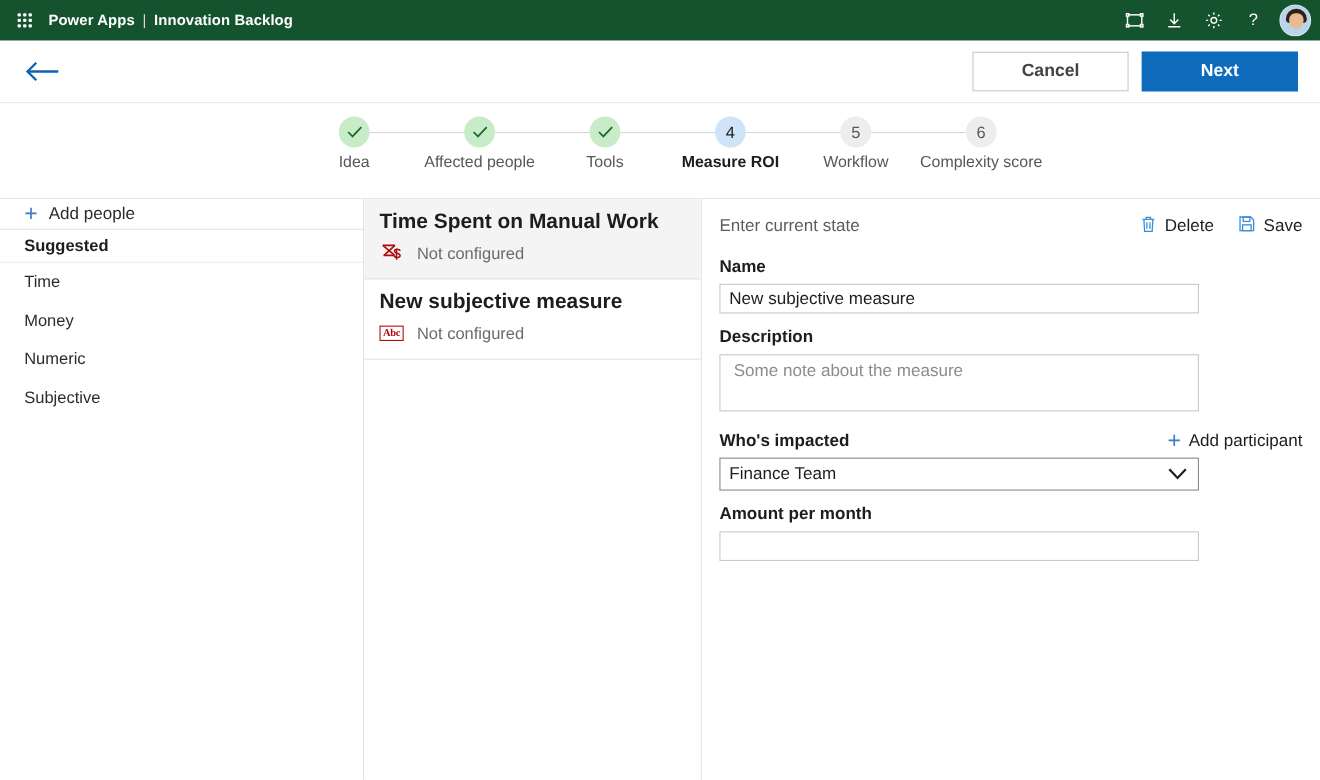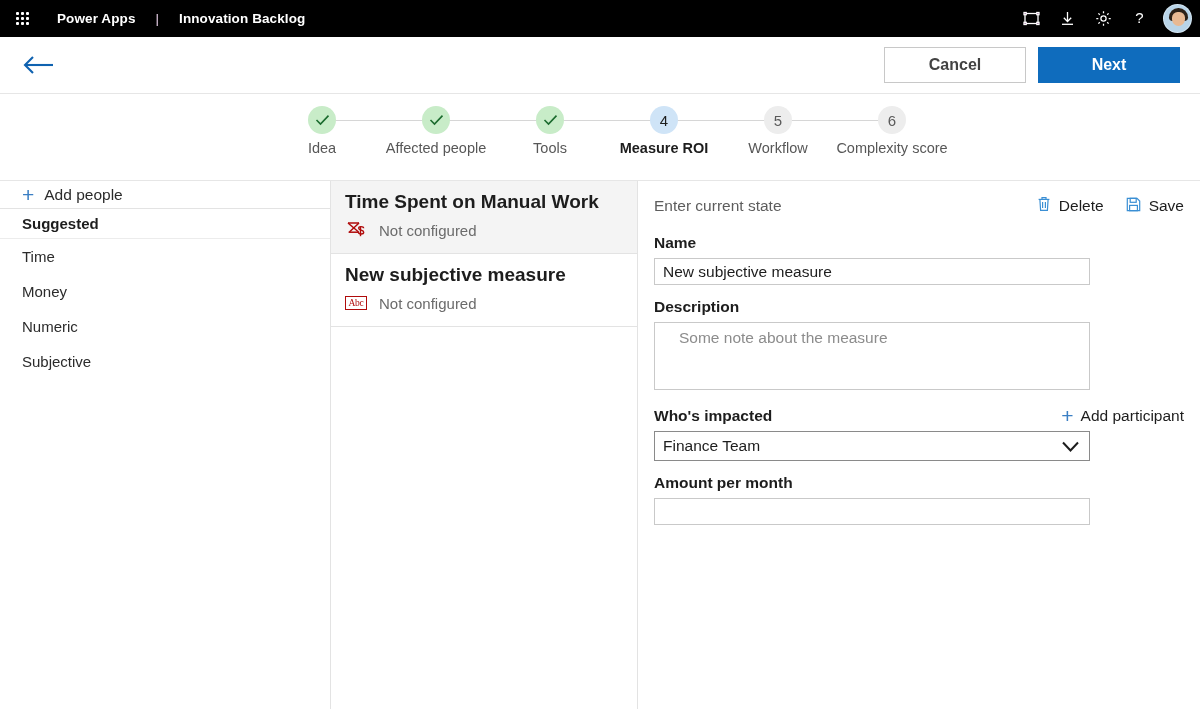--- a/index.html
+++ b/index.html
@@ -7,21 +7,21 @@
     width: 1200px; height: 709px;
     font-family: "Liberation Sans", sans-serif;
     background: #ffffff;
     overflow: hidden;
   }
   .app { position: relative; width: 1200px; height: 709px; }
 
   
   .suitebar {
     position: absolute; top: 0; left: 0; width: 1200px; height: 37px;
-    background: #000000; display: flex; align-items: center; gap: 13px;
+    background: #14532d; display: flex; align-items: center;
   }
   .waffle { width: 44px; height: 37px; display: flex; align-items: center; justify-content: center; cursor: pointer; }
   .waffle-grid { display: grid; grid-template-columns: repeat(3, 3px); grid-template-rows: repeat(3, 3px); gap: 2px; }
   .waffle-grid i { background: #ffffff; width: 3px; height: 3px; border-radius: 1px; display: block; }
   .suite-title { color: #fff; font-size: 13.5px; font-weight: bold; letter-spacing: .1px; white-space: nowrap; }
   .suite-sep { color: #e8cfe8; font-size: 13.5px; font-weight: 400; margin: 0 7px; }
   .suite-right { margin-left: auto; display: flex; align-items: center; height: 37px; padding-right: 8px; }
   .sb-icon { width: 36px; height: 37px; display: flex; align-items: center; justify-content: center; cursor: pointer; color: #fff; }
   .sb-icon svg { display: block; }
   .avatar {
@@ -102,43 +102,43 @@
 
   
   .col-mid { position: absolute; left: 331px; top: 0; width: 306px; height: 528px; }
   .measure-card { padding: 8px 14px 13px 14px; border-bottom: 1px solid #e3e3e3; cursor: pointer; }
   .measure-card.active { background: #f4f4f4; }
   .measure-name { font-size: 19px; font-weight: bold; color: #1d1d1d; line-height: 26px; white-space: nowrap; }
   .measure-status { display: flex; align-items: center; gap: 12px; margin-top: 5px; }
   .measure-status-text { font-size: 15px; color: #6b6b6b; }
   .mi { width: 22px; height: 20px; flex: none; display: flex; align-items: center; justify-content: center; }
   .abc-badge {
-    border: 1.6px solid #b00b0b; color: #b00b0b; font-size: 9.5px; font-weight: normal;
+    border: 1.6px solid #b00b0b; color: #b00b0b; font-size: 9.5px; font-weight: bold;
     padding: 0 2px; line-height: 12px; letter-spacing: -.2px; font-family: "Liberation Serif", serif;
   }
 
   
   .col-right { position: absolute; left: 638px; top: 0; width: 562px; height: 528px; padding: 10px 16px 0 16px; }
   .right-head { display: flex; align-items: center; height: 30px; }
   .right-head-title { font-size: 15.5px; color: #5d5d5d; }
   .right-actions { margin-left: auto; display: flex; align-items: center; gap: 22px; }
   .ra { display: flex; align-items: center; gap: 8px; cursor: pointer; }
   .ra-label { font-size: 15.5px; color: #1d1d1d; }
   .field-label { font-size: 15.5px; font-weight: bold; color: #1d1d1d; margin-top: 13px; margin-bottom: 6px; }
   .field-row { display: flex; align-items: center; margin-top: 13px; margin-bottom: 6px; }
   .field-row .field-label { margin: 0; }
   .add-participant { margin-left: auto; display: flex; align-items: center; gap: 7px; cursor: pointer; }
   .add-participant-label { font-size: 15.5px; color: #1d1d1d; }
   .txt-input {
     width: 436px; height: 27px; border: 1px solid #c9c9c9; background: #fff;
     font-size: 15.5px; color: #1d1d1d; padding: 0 8px; font-family: "Liberation Sans", sans-serif; outline: none;
   }
   .txt-area {
-    width: 436px; height: 68px; border: 1px solid #c9c9c9; background: #fff;
-    font-size: 15.5px; color: #1d1d1d; padding: 6px 24px; resize: none;
+    width: 436px; height: 52px; border: 1px solid #c9c9c9; background: #fff;
+    font-size: 15.5px; color: #1d1d1d; padding: 6px 12px; resize: none;
     font-family: "Liberation Sans", sans-serif; outline: none;
   }
   .txt-area::placeholder, .txt-input::placeholder { color: #8c8c8c; }
   .select-wrap { position: relative; width: 436px; }
   .select-box {
     width: 436px; height: 30px; border: 1.5px solid #8a8a8a; background: #fff;
     font-size: 15.5px; color: #1d1d1d; padding: 0 30px 0 8px;
     display: flex; align-items: center; cursor: pointer;
   }
   .select-chev { position: absolute; right: 10px; top: 8px; pointer-events: none; }

